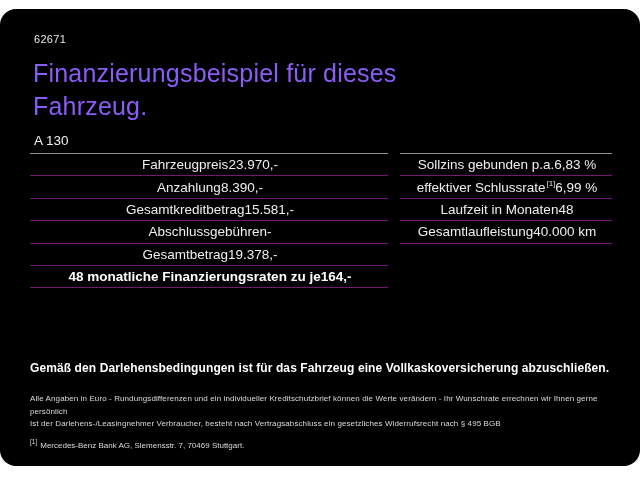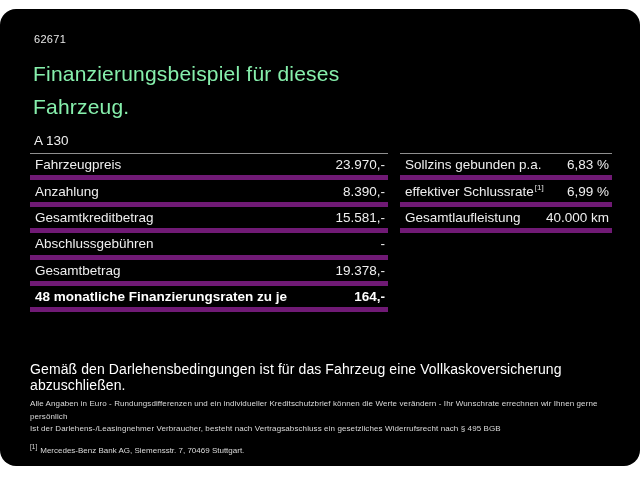--- a/index.html
+++ b/index.html
@@ -25,44 +25,44 @@
   .ref-number {
     position: absolute;
     left: 34px; top: 24px;
     font-size: 11px;
     letter-spacing: 0.3px;
     color: #e8e8e8;
   }
   .page-title {
     position: absolute;
     left: 33px; top: 48px;
-    font-size: 21px;
+    font-size: 25px;
     line-height: 33px;
     font-weight: 400;
-    color: #86efac;
+    color: #8b5cf6;
     letter-spacing: 0.2px;
   }
   .model-label {
     position: absolute;
     left: 34px; top: 124px;
     font-size: 13.5px;
     color: #eeeeee;
   }
   .fin-table {
     position: absolute;
     border-top: 1px solid #8f8f8f;
   }
   .fin-table.left  { left: 30px; top: 144px; width: 358px; }
   .fin-table.right { left: 400px; top: 144px; width: 212px; }
   .fin-row {
     display: flex;
-    justify-content: space-between;
+    justify-content: center;
     align-items: center;
     height: 21.4px;
-    border-bottom: 5px solid #701a75;
+    border-bottom: 1px solid #701a75;
     font-size: 13.5px;
     color: #efefef;
     padding: 0 3px 0 5px;
     white-space: nowrap;
   }
   .fin-row.bold { font-weight: bold; color: #ffffff; }
   .row-label { text-align: left; }
   .row-value { text-align: right; }
   .sup-mark {
     font-size: 8px;
@@ -70,24 +70,24 @@
     margin-left: 1px;
     color: #e0e0e0;
   }
   .footer {
     position: absolute;
     left: 30px; top: 352px;
     width: 585px;
     color: #dcdcdc;
   }
   .footer-bold {
-    font-size: 14px;
-    font-weight: normal;
+    font-size: 12px;
+    font-weight: bold;
     color: #ffffff;
-    margin-bottom: 5px;
+    margin-bottom: 18px;
     letter-spacing: 0.1px;
   }
   .footer-line {
     font-size: 8px;
     line-height: 12.5px;
     letter-spacing: 0.1px;
   }
   .footer-footnote {
     margin-top: 7px;
     font-size: 8px;
@@ -143,20 +143,24 @@
     <div class="fin-table right">
       <div class="fin-row">
         <span class="row-label">Sollzins gebunden p.a.</span>
         <span class="row-value">6,83 %</span>
       </div>
       <div class="fin-row">
         <span class="row-label"><span>effektiver Schlussrate</span><span class="sup-mark">[1]</span></span>
         <span class="row-value">6,99 %</span>
       </div>
       <div class="fin-row">
+        <span class="row-label">Laufzeit in Monaten</span>
+        <span class="row-value">48</span>
+      </div>
+      <div class="fin-row">
         <span class="row-label">Gesamtlaufleistung</span>
         <span class="row-value">40.000 km</span>
       </div>
     </div>
 
     <div class="footer">
       <div class="footer-bold">Gemäß den Darlehensbedingungen ist für das Fahrzeug eine Vollkaskoversicherung abzuschließen.</div>
       <div class="footer-line">Alle Angaben in Euro - Rundungsdifferenzen und ein individueller Kreditschutzbrief können die Werte verändern - Ihr Wunschrate errechnen wir Ihnen gerne persönlich</div>
       <div class="footer-line">Ist der Darlehens-/Leasingnehmer Verbraucher, besteht nach Vertragsabschluss ein gesetzliches Widerrufsrecht nach § 495 BGB</div>
       <div class="footer-footnote">

